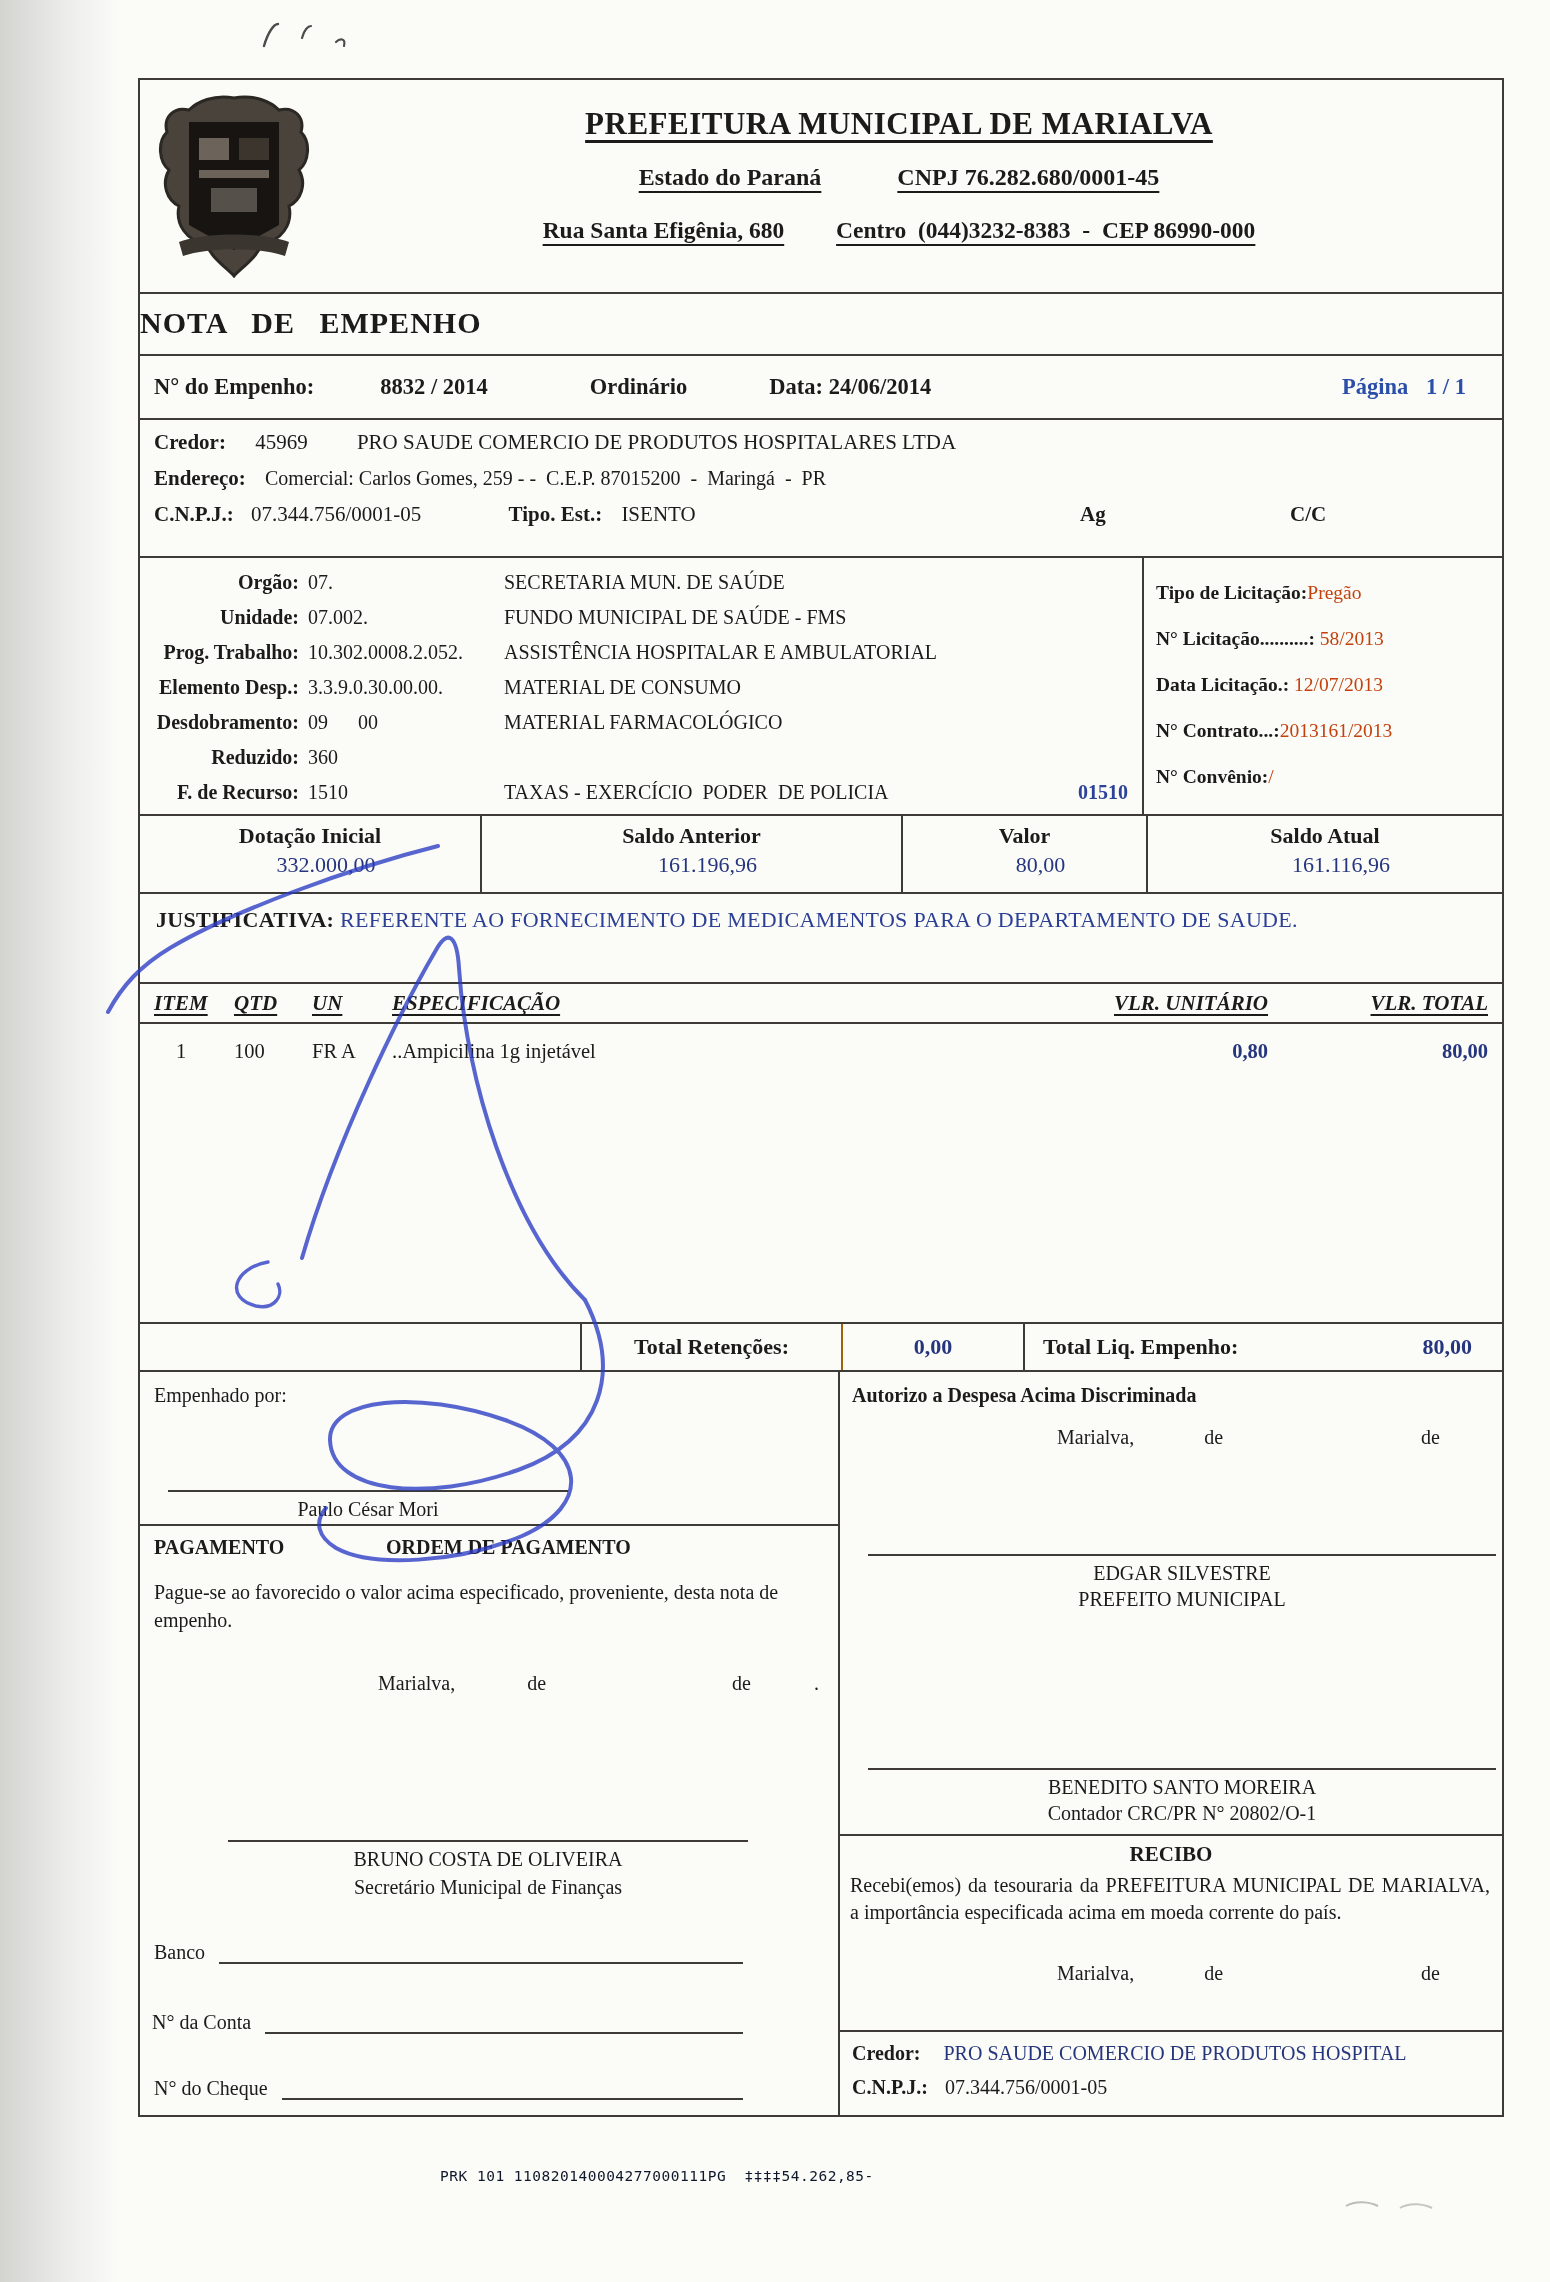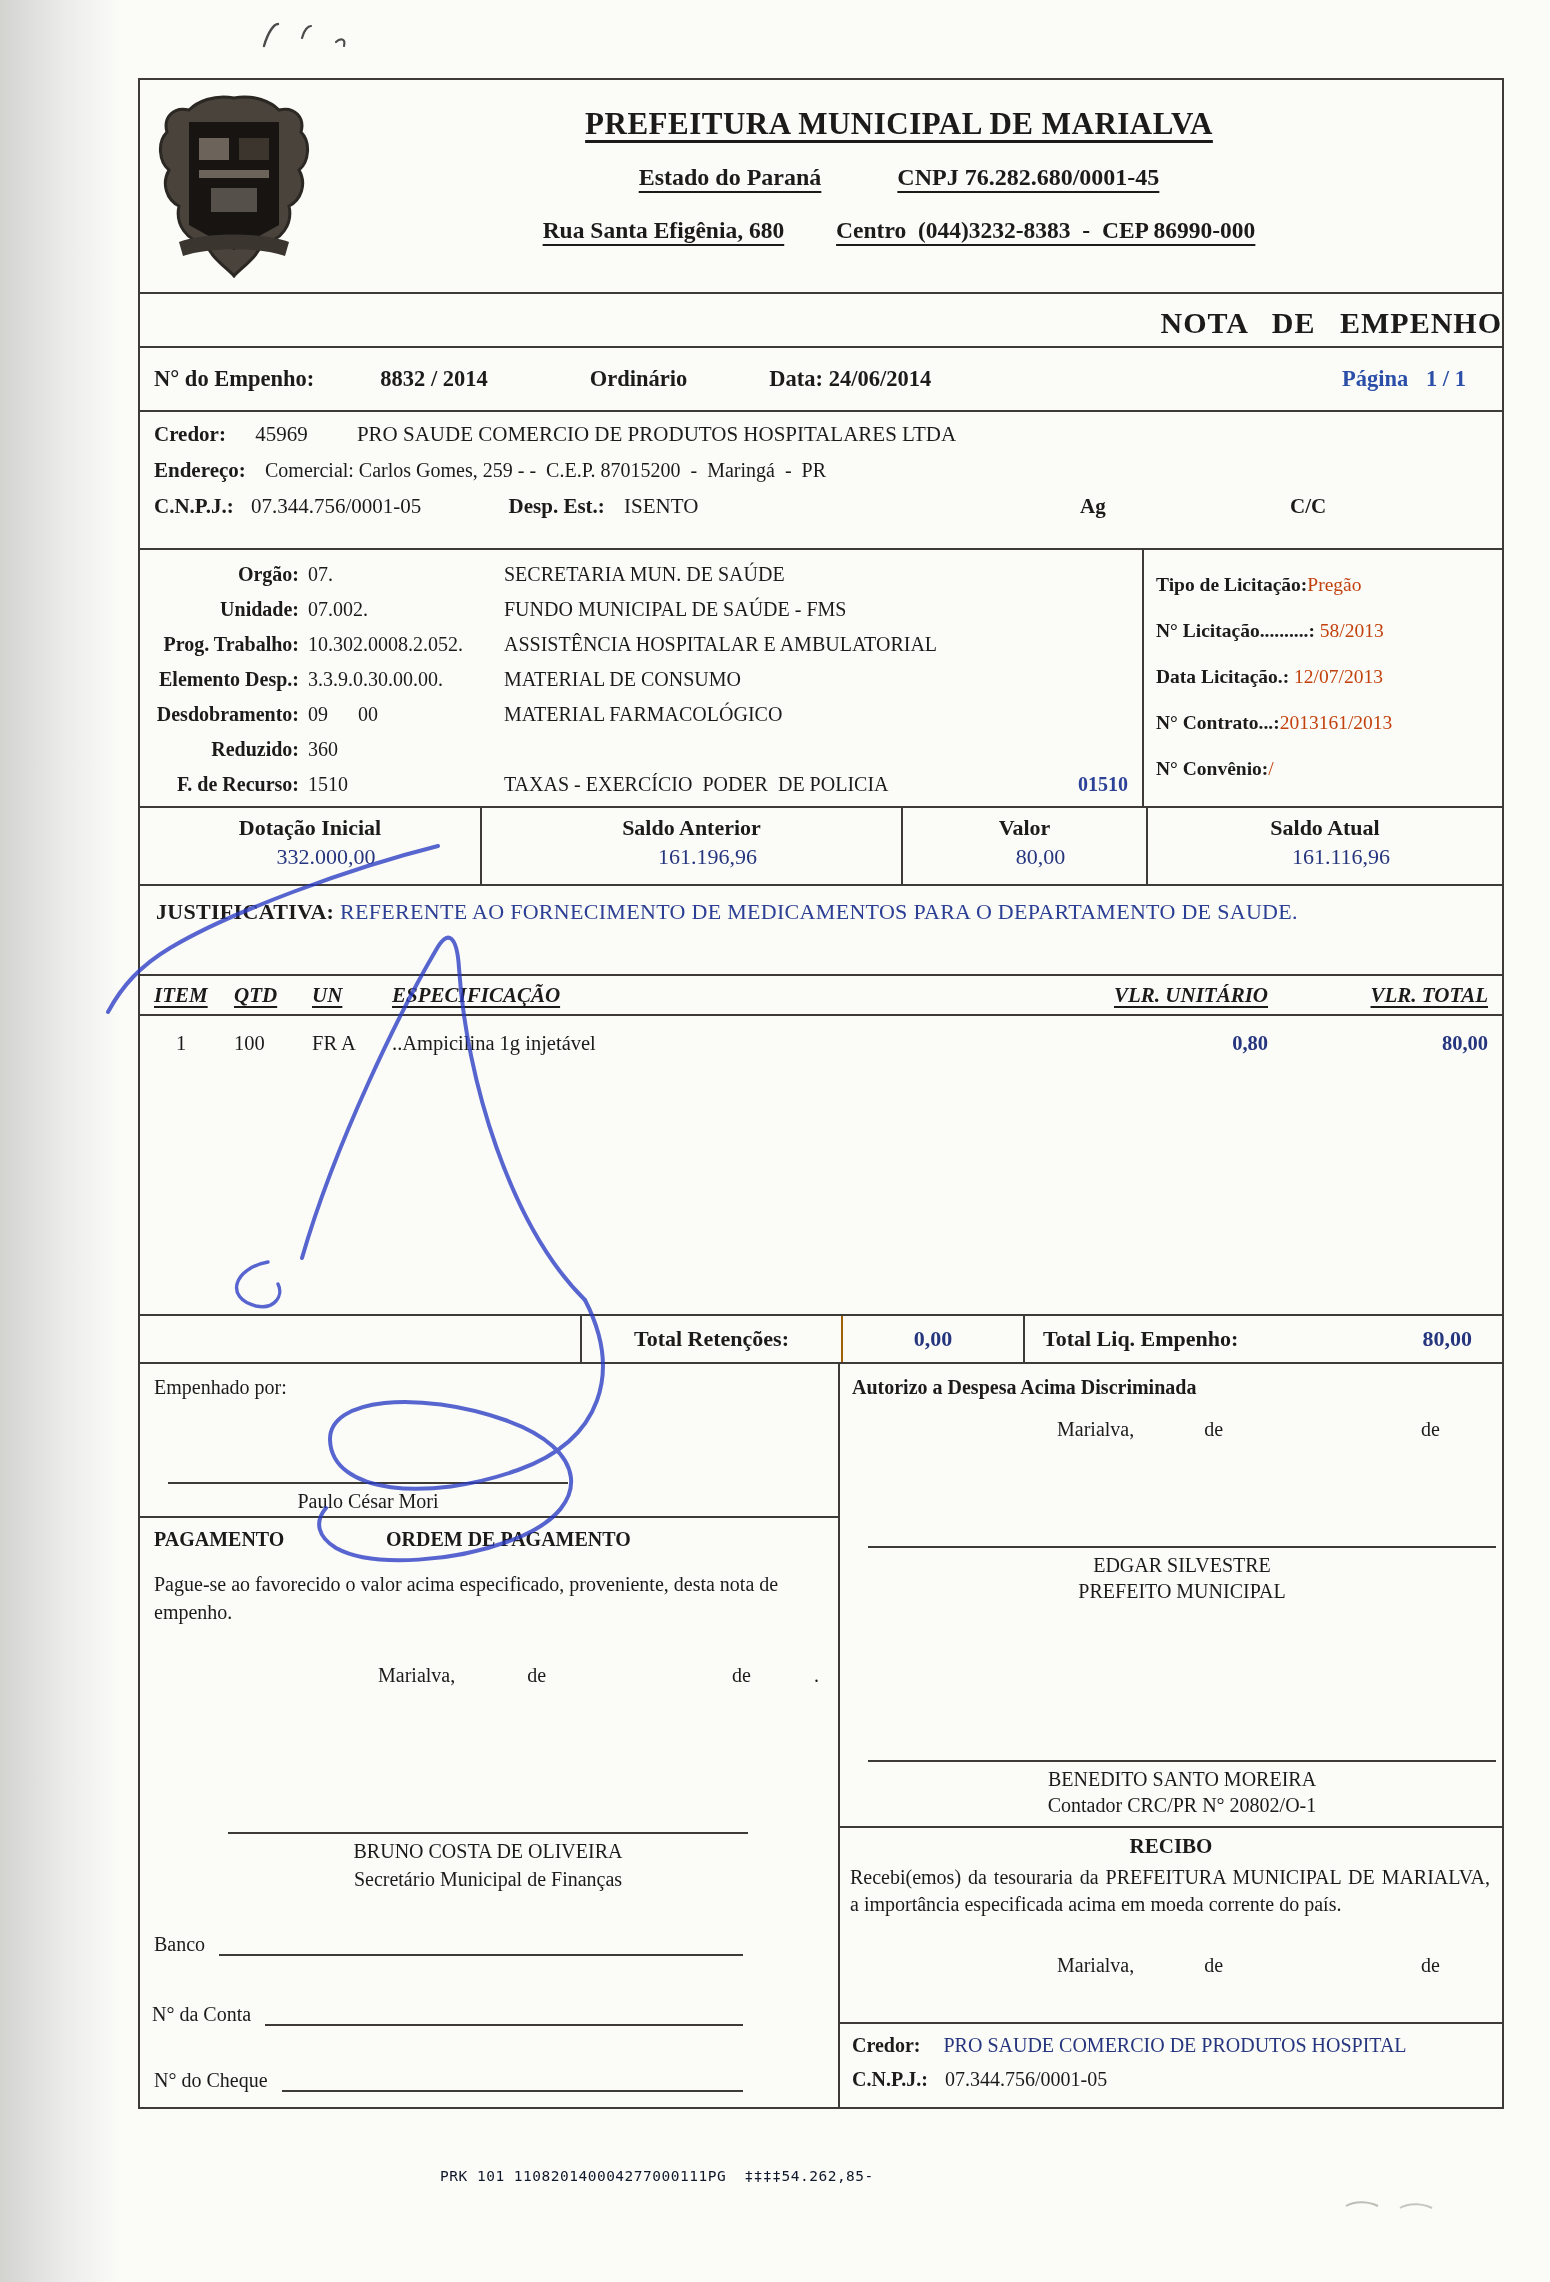--- a/index.html
+++ b/index.html
@@ -32,21 +32,21 @@
   .htxt { flex:1; text-align:center; padding:26px 14px 0 0; }
   .h1 { font-size:31px; font-weight:bold; letter-spacing:.5px;
         text-decoration:underline; text-underline-offset:6px; text-decoration-thickness:2.5px; }
   .h2 { margin-top:22px; font-size:24px; font-weight:bold; }
   .h2 span, .h3 span { text-decoration:underline; text-underline-offset:6px; text-decoration-thickness:2px; }
   .h2 .gap { margin-left:70px; }
   .h3 { margin-top:26px; font-size:23.5px; font-weight:bold; }
   .h3 .gap { margin-left:46px; }
 
   
-  .sec-title { height:54px; line-height:58px; text-align:right;
+  .sec-title { height:62px; line-height:58px; text-align:left;
                font-size:30px; font-weight:bold; letter-spacing:1px; word-spacing:16px; }
 
   
   .sec-emp { height:64px; display:flex; align-items:center; font-size:22.5px; font-weight:bold; }
   .e-label { margin-left:14px; }
   .e-number { margin-left:66px; }
   .e-kind { margin-left:102px; }
   .e-data { margin-left:82px; }
   .e-page { margin-left:auto; margin-right:36px; color:#2b4fa8; }
   .e-page .pv { margin-left:12px; }
@@ -193,21 +193,21 @@
         <span class="c-code">45969</span>
         <span class="c-name">PRO SAUDE COMERCIO DE PRODUTOS HOSPITALARES LTDA</span>
       </div>
       <div class="c-row">
         <span class="c-lbl">Endereço:</span>
         <span class="c-addr pre">Comercial: Carlos Gomes, 259 - -  C.E.P. 87015200  -  Maringá  -  PR</span>
       </div>
       <div class="c-row">
         <span class="c-lbl">C.N.P.J.:</span>
         <span class="c-cnpjv">07.344.756/0001-05</span>
-        <span class="c-insc-l">Desp. Est.:</span>
+        <span class="c-insc-l">Tipo. Est.:</span>
         <span class="c-insc-v">ISENTO</span>
         <span class="c-ag">Ag</span>
         <span class="c-cc">C/C</span>
       </div>
     </div>
 
     <div class="sec sec-orgao">
       <div class="orgao-left">
         <div class="b-row">
           <span class="b-label">Orgão:</span>

